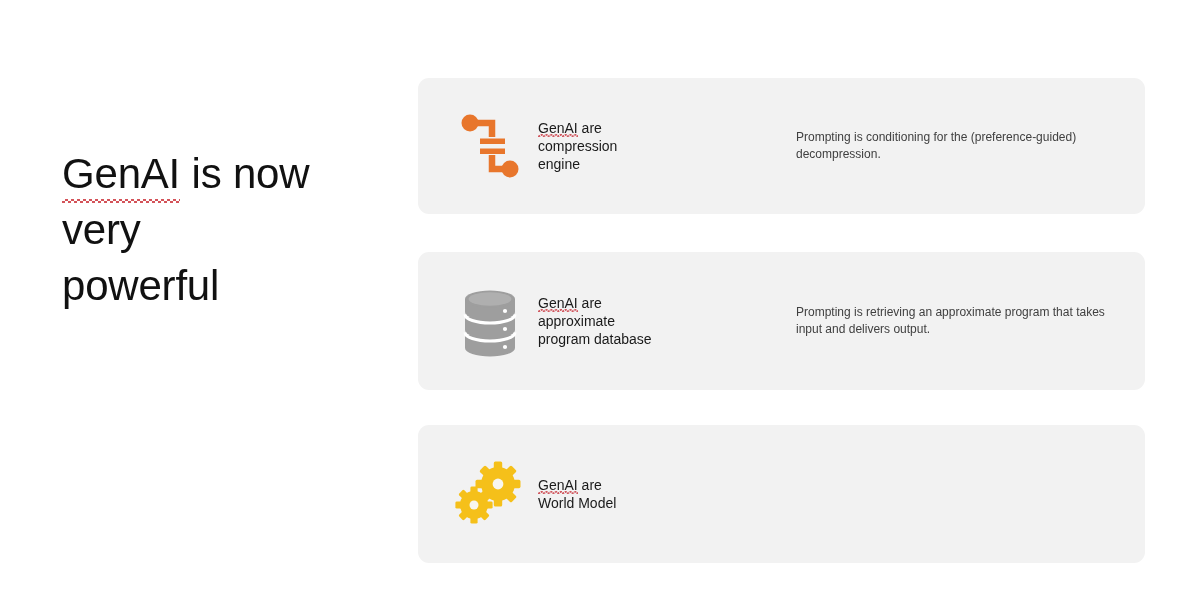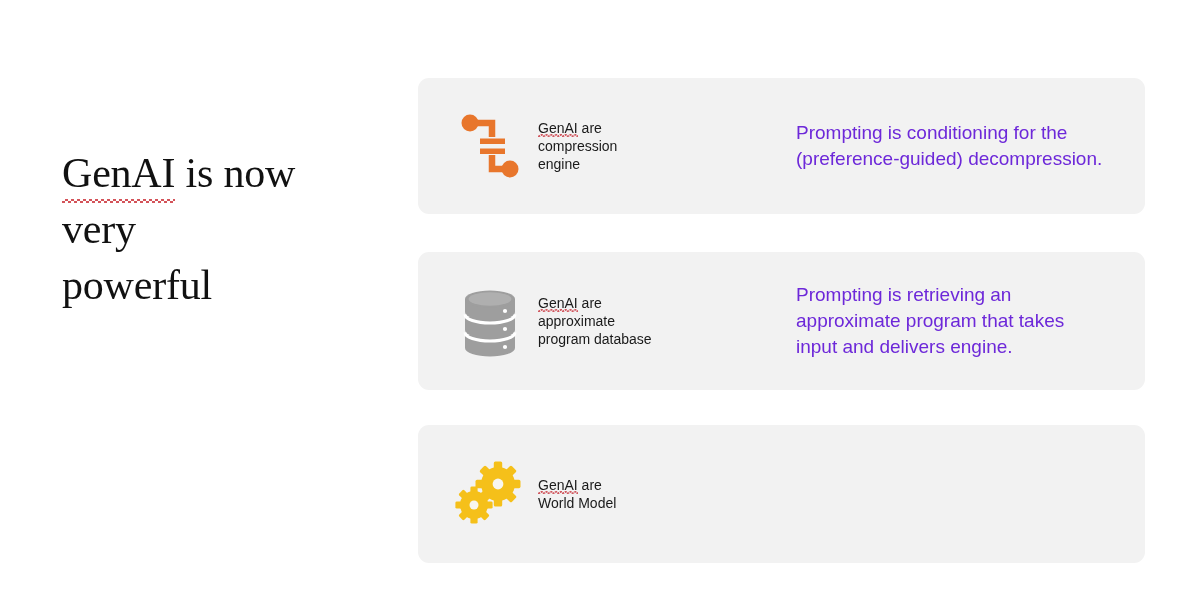--- a/index.html
+++ b/index.html
@@ -21,21 +21,20 @@
     inset: 0;
     background: #ffffff;
   }
 
   
   #title-block {
     position: absolute;
     left: 62px;
     top: 146px;
     width: 330px;
-    font-family: Liberation Serif, serif;
   }
   #page-title {
     font-size: 42px;
     line-height: 1.33;
     font-weight: 400;
     color: #111111;
     letter-spacing: -0.2px;
     white-space: pre-line;
   }
   .spell {
@@ -95,23 +94,23 @@
     min-width: 258px;
     font-size: 14px;
     line-height: 1.30;
     color: #1a1a1a;
     white-space: pre-line;
     padding-right: 8px;
     box-sizing: border-box;
   }
   .card-body {
     flex: 1;
-    font-size: 19px;
+    font-size: 12px;
     line-height: 1.38;
-    color: #6d28d9;
+    color: #404040;
     padding-right: 40px;
     box-sizing: border-box;
   }
 
   svg { display: block; }
 </style>
 </head>
 <body>
 
 <div id="slide">
@@ -162,21 +161,21 @@
           <g stroke="#ffffff" stroke-width="3" fill="none">
             <path d="M4 29.5 a25 8.5 0 0 0 50 0"></path>
             <path d="M4 47.5 a25 8.5 0 0 0 50 0"></path>
           </g>
         </svg>
       </span>
     </div>
     <div class="card-heading"><span class="spell sm">GenAI</span><span> are
 approximate
 program database</span></div>
-    <div class="card-body">Prompting is retrieving an approximate program that takes input and delivers engine.</div>
+    <div class="card-body">Prompting is retrieving an approximate program that takes input and delivers output.</div>
   </div>
 
   <div class="card" id="card-3">
     <div class="card-icon">
       <span>
         <svg width="72" height="72" viewBox="0 0 72 72" aria-hidden="true">
           <g fill="#f5c01a">
 
             <g transform="translate(44,26)">
               <circle r="17"></circle>

